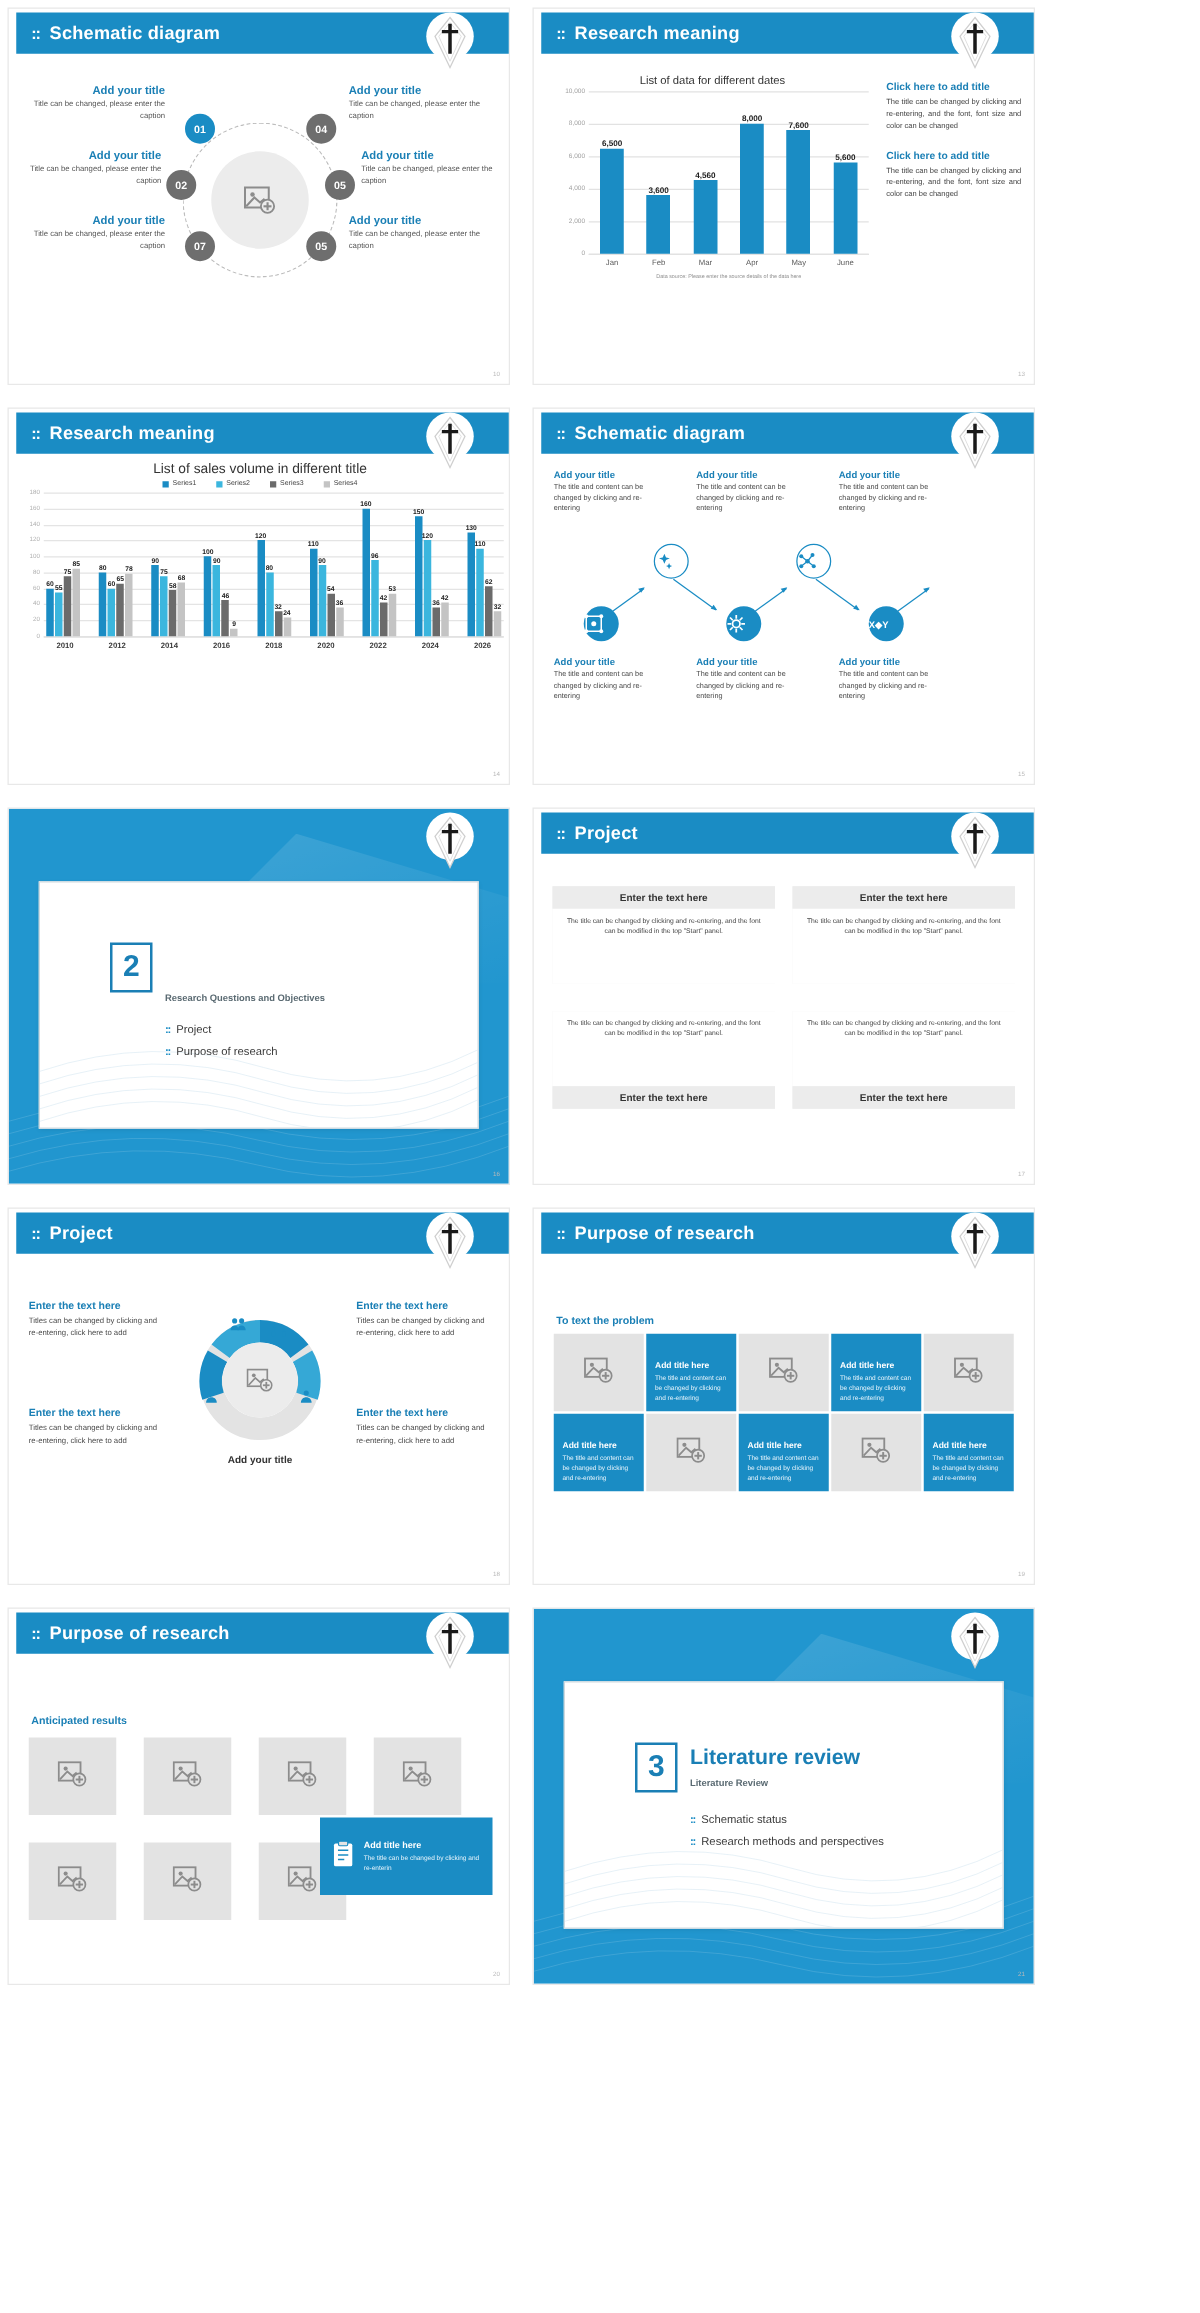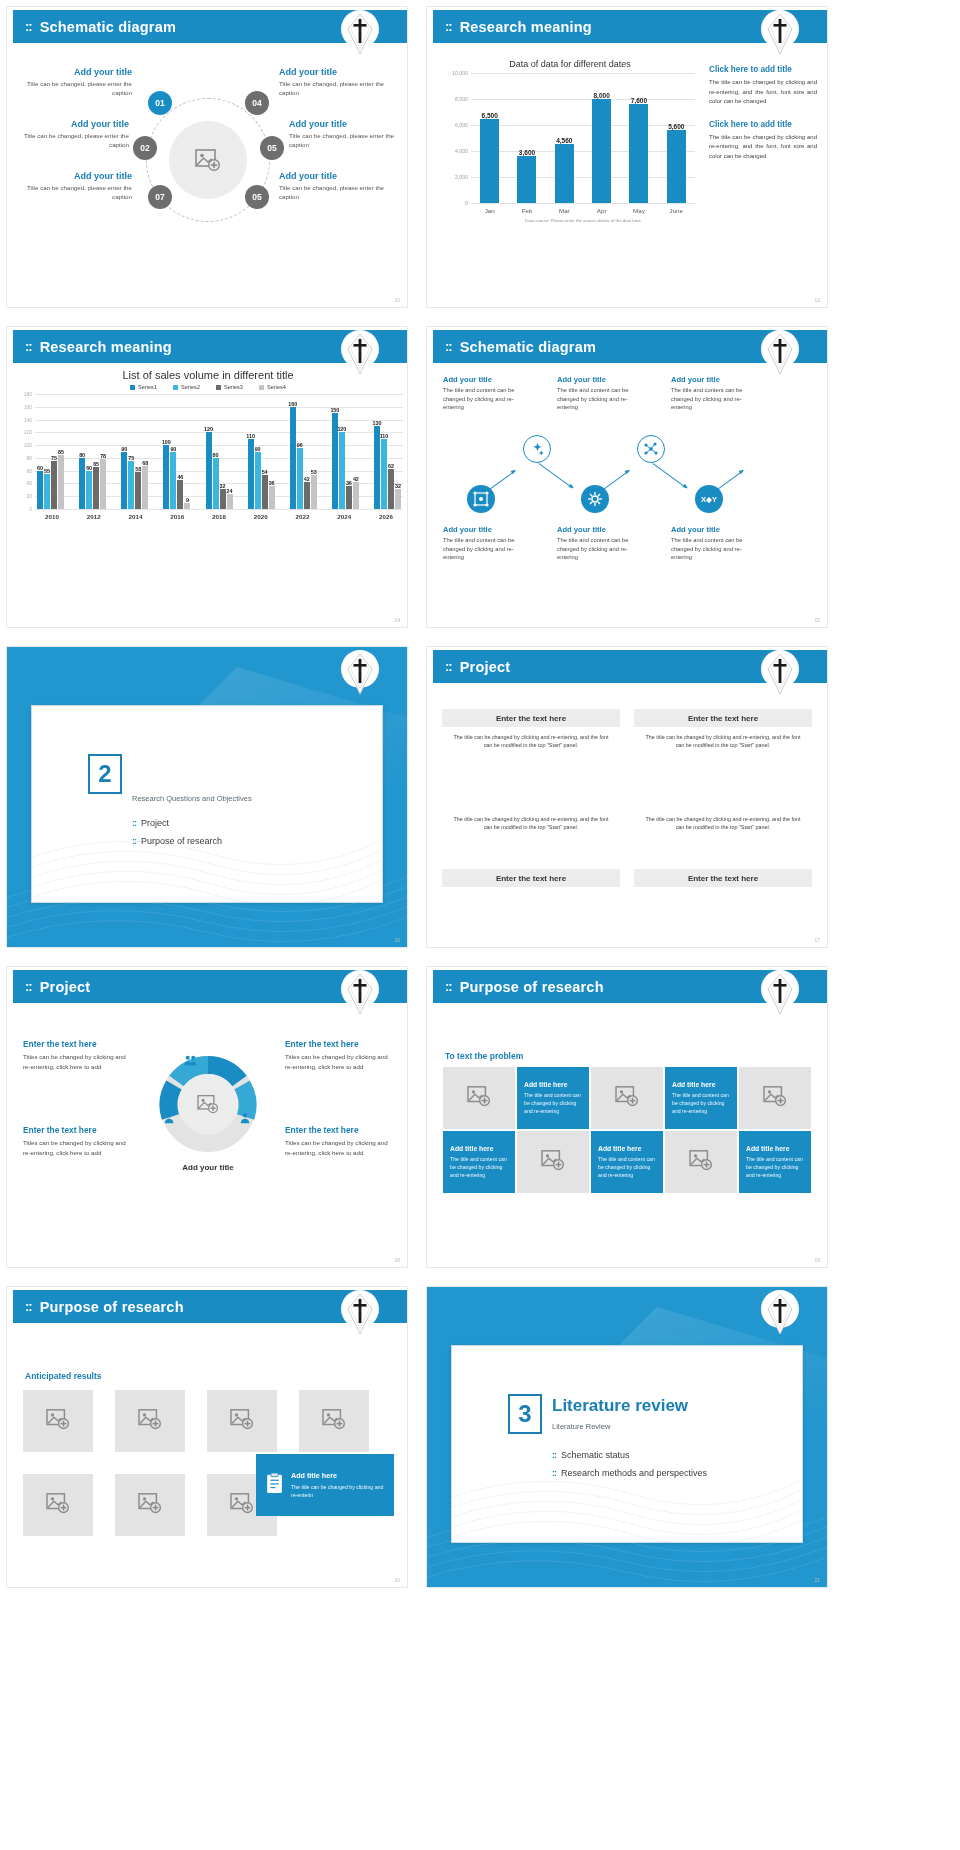--- a/index.html
+++ b/index.html
@@ -125,21 +125,21 @@
            border-top:1px solid #d4d4d4;}
   .ch3-x span { font-size:6.2px; font-weight:bold; color:#3a3a3a; width:30px; text-align:center;}
 
   
   .s4 { position:absolute; inset:38px 0 0 0; }
   .s4-col { position:absolute; width:86px; }
   .s4-col .h { font-size:7.6px; color:#1a7fb5; font-weight:bold; margin-bottom:2px;}
   .s4-col .p { font-size:5.8px; line-height:8.5px; color:#4a4a4a;}
   .cnode {
     position:absolute; width:28px; height:28px; border-radius:50%;
-    display:flex; align-items:center; justify-content:center;
+    display:flex; align-items:center; justify-content:flex-start;
   }
   .cnode.fill { background:#1a8cc4; color:#fff;}
   .cnode.hollow { background:#fff; border:1.2px solid #1a8cc4; color:#1a8cc4;}
   .arrow { position:absolute; height:1px; background:#1a8cc4; transform-origin:0 0;}
   .arrow::after{ content:""; position:absolute; right:-1px; top:-2.5px;
     border-left:5px solid #1a8cc4; border-top:2.5px solid transparent;
     border-bottom:2.5px solid transparent;}
 
   
   .sec { position:absolute; inset:0; background:#2196cf; overflow:hidden;}
@@ -153,21 +153,21 @@
     box-shadow:0 1px 4px rgba(0,0,0,.1);
     overflow:hidden;
   }
   .sec-num {
     position:absolute; left:56px; top:48px; width:34px; height:40px;
     border:2px solid #1a7fb5; color:#1a7fb5; font-size:24px; font-weight:bold;
     display:flex; align-items:center; justify-content:center;
   }
   .sec-h { position:absolute; left:100px; top:42px; width:250px;
            color:#1a7fb5; font-weight:bold; font-size:17px; line-height:19px;}
-  .sec-sub { position:absolute; left:100px; font-size:7.5px; color:#5a6a72;}
+  .sec-sub { position:absolute; left:100px; font-size:7.5px; color:#5a6a72;font-weight:bold;}
   .sec-list { position:absolute; left:100px; }
   .sec-list div { font-size:9px; color:#3a3a3a; margin-bottom:8px; }
   .sec-list .dd { color:#1a8cc4; font-weight:bold; margin-right:5px; letter-spacing:-1px;}
 
   
   .pbox { position:absolute; width:178px; height:78px; background:#f2f2f2;
           display:flex; flex-direction:column; }
   .pbox .cap { font-size:8px; font-weight:bold; color:#333; text-align:center;
                padding:5px 0 4px 0; background:#ececec; }
   .pbox .bd { flex:1; background:#ffffff; font-size:5.4px; line-height:8.4px;
@@ -184,21 +184,21 @@
   .donut { position:absolute; left:152px; top:88px; width:98px; height:98px;}
   .donut .inner { position:absolute; left:19px; top:19px; width:60px; height:60px;
     border-radius:50%; background:#ececec; display:flex; align-items:center; justify-content:center;}
   .donut-cap { position:absolute; left:142px; top:196px; width:118px; text-align:center;
                font-size:8px; font-weight:bold; color:#333;}
 
   
   .subhead { position:absolute; left:18px; font-size:8.5px; font-weight:bold; color:#1a7fb5;}
   .tile { position:absolute; background:#e3e3e3; display:flex; align-items:center;
           justify-content:center;}
-  .tile.blue { background:#1a8cc4; align-items:flex-start; justify-content:center;
+  .tile.blue { background:#1a8cc4; align-items:flex-start; justify-content:flex-end;
                padding:6px 7px; flex-direction:column;}
   .tile.blue .h { font-size:6.8px; font-weight:bold; color:#fff; margin-bottom:3px;}
   .tile.blue .p { font-size:5.2px; line-height:8px; color:#eaf6fd;}
 
   
   .imgico { display:block; }
 </style>
 </head>
 <body>
 
@@ -275,21 +275,21 @@
       <div class="circ"></div>
       <svg width="28" height="44" viewBox="0 0 28 44">
           <polygon points="14,2 26,17 14,42 2,17" fill="#fff" stroke="#cfcfcf" stroke-width="1"></polygon>
           <polygon points="14,6 23,17 14,37 5,17" fill="none" stroke="#dcdcdc" stroke-width=".7"></polygon>
           <rect x="12.6" y="7" width="2.8" height="24" fill="#1a1a1a"></rect>
           <rect x="7.5" y="12" width="13" height="2.6" fill="#1a1a1a"></rect>
         </svg>
     </div>
 
     <div class="chart2">
-      <div class="ch-title">Data of data for different dates</div>
+      <div class="ch-title">List of data for different dates</div>
       <div class="ch-plot">
         <div class="ch-grid">
           <div style="top:0%"></div>
             <div style="top:20%"></div>
             <div style="top:40%"></div>
           <div style="top:60%"></div>
             <div style="top:80%"></div>
             <div style="top:100%"></div>
         </div>
         <span class="ch-ylab" style="top:0%">10,000</span>

